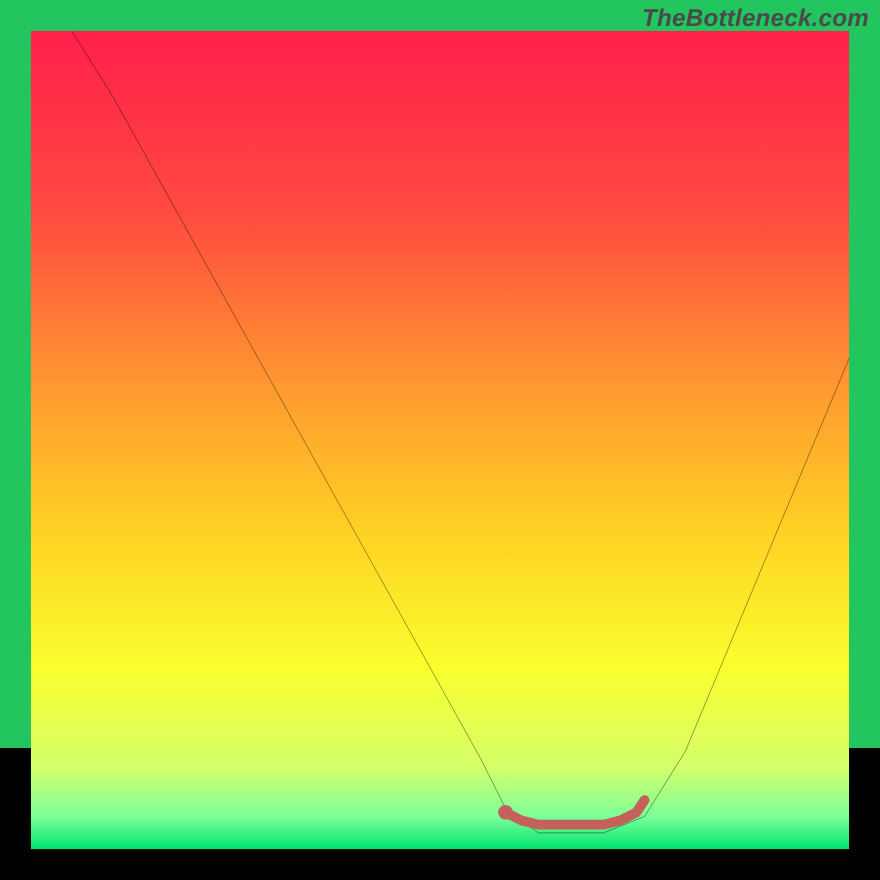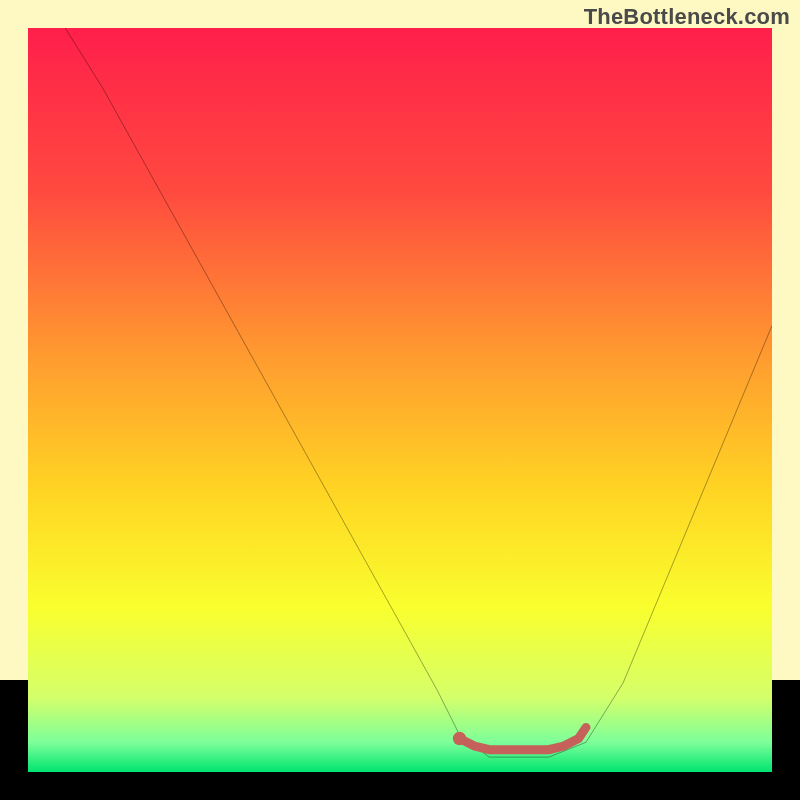--- a/index.html
+++ b/index.html
@@ -1,21 +1,22 @@
 <!DOCTYPE html>
 <html><head>
 <meta charset="utf-8">
 <style>
   * { margin: 0; padding: 0; box-sizing: border-box; }
   html, body { width: 800px; height: 800px; overflow: hidden; background: #000; }
   .frame {
     position: relative;
     width: 800px;
     height: 680px;
-    background: #fef9c3;
+    background: #22c55e;
+    font-style: italic;
   }
   .watermark {
     position: absolute;
     top: 4px;
     right: 10px;
     font-family: Arial, Helvetica, sans-serif;
     font-size: 22px;
     font-weight: 600;
     color: #4a4a4a;
     letter-spacing: 0.2px;

